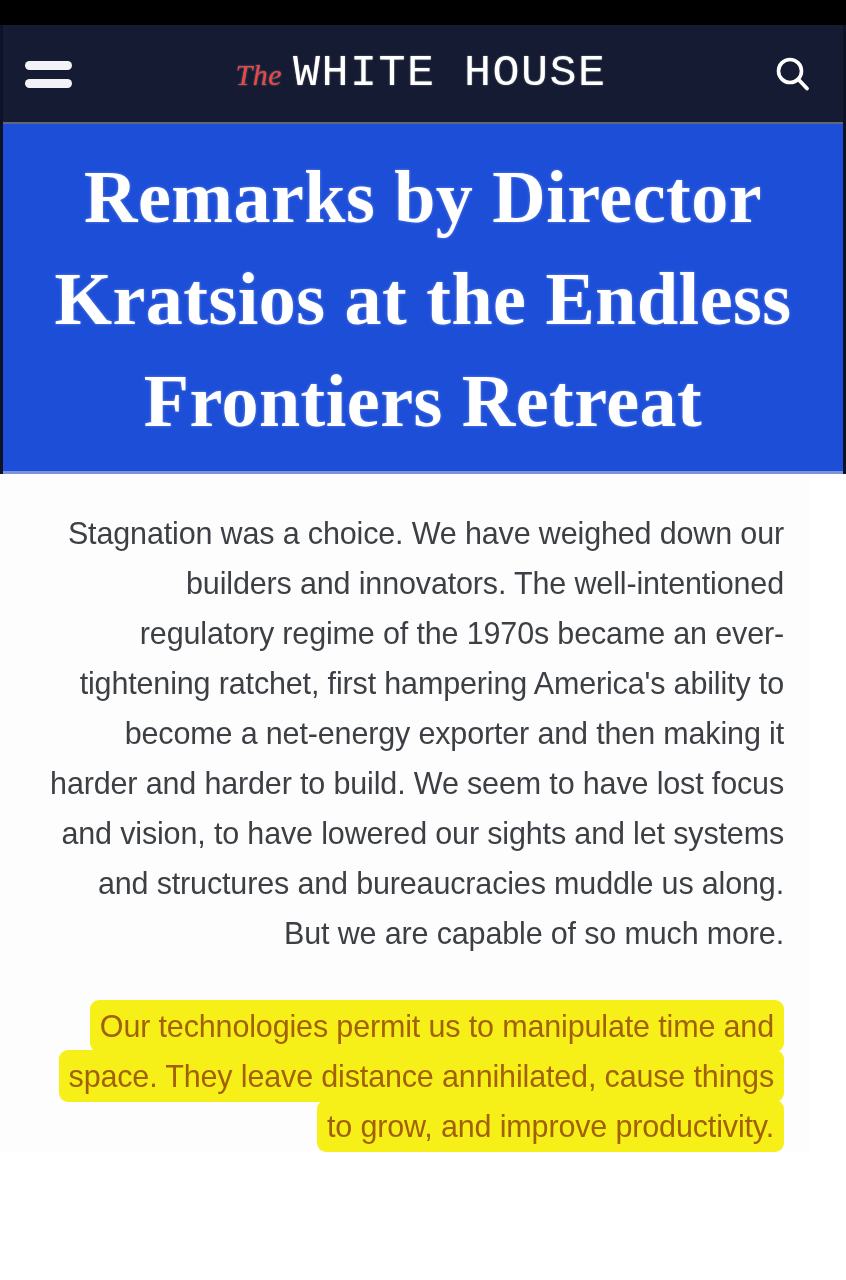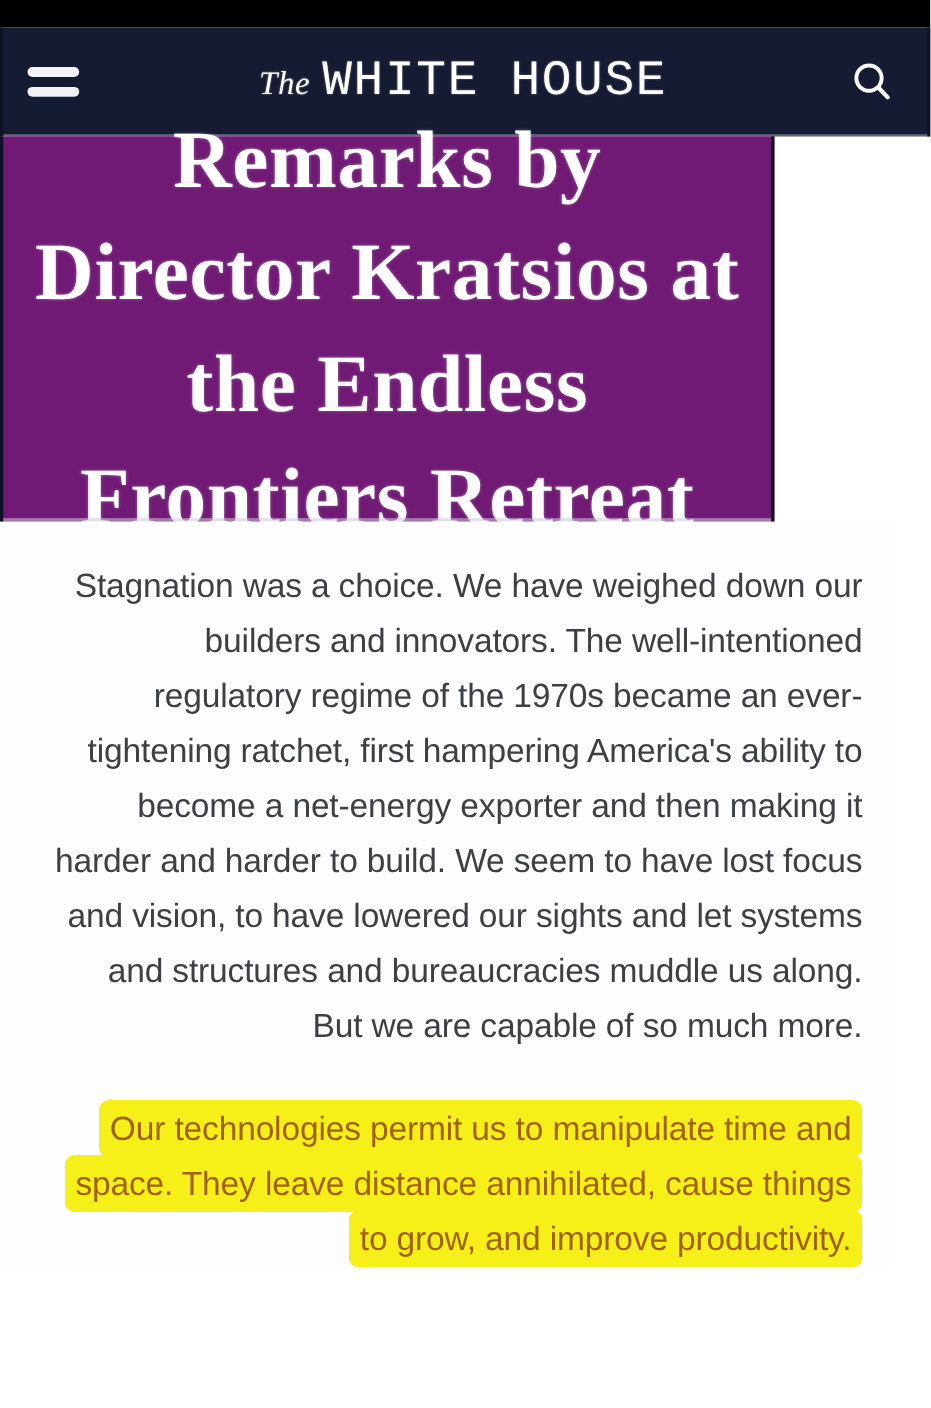--- a/index.html
+++ b/index.html
@@ -76,21 +76,21 @@
     align-items: baseline;
     justify-content: center;
     flex: 1;
     gap: 11px;
     transform: translateY(-1px);
   }
   .brand-the {
     font-family: "Liberation Serif", serif;
     font-style: italic;
     font-size: 30px;
-    color: #ffffff;
+    color: #ef4444;
     letter-spacing: 0.5px;
     text-shadow: 0 0 2px rgba(255,255,255,0.45);
   }
   .brand-name {
     font-family: Liberation Mono, monospace;
     font-size: 45px;
     letter-spacing: 1.5px;
     color: #ffffff;
     text-shadow: 0 0 2px rgba(255,255,255,0.4);
     white-space: nowrap;
@@ -105,23 +105,23 @@
     background: transparent;
     border: none;
     cursor: pointer;
   }
   .search-button svg { display: block; }
 
   
   .hero {
     position: absolute;
     top: 124px; left: 0;
-    width: 704px;
+    width: 846px;
     height: 350px;
-    background: #701a75;
+    background: #1d4ed8;
     border-left: 3px solid #0d1226;
     border-right: 3px solid #0d1226;
     display: flex;
     align-items: center;
     justify-content: center;
   }
   .hero::after {
     content: "";
     position: absolute;
     left: 0; right: 0; bottom: 0;

